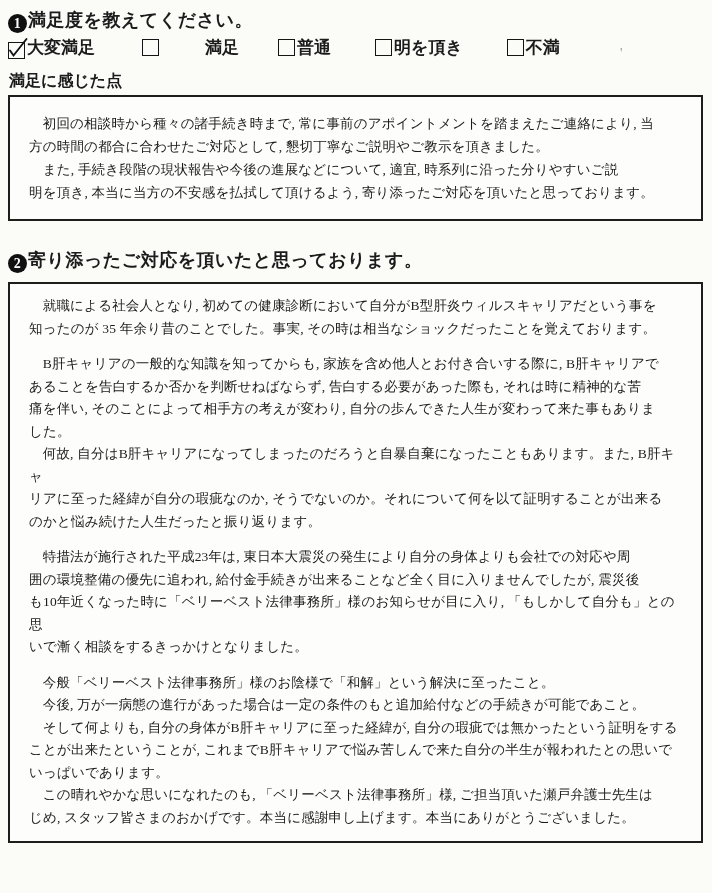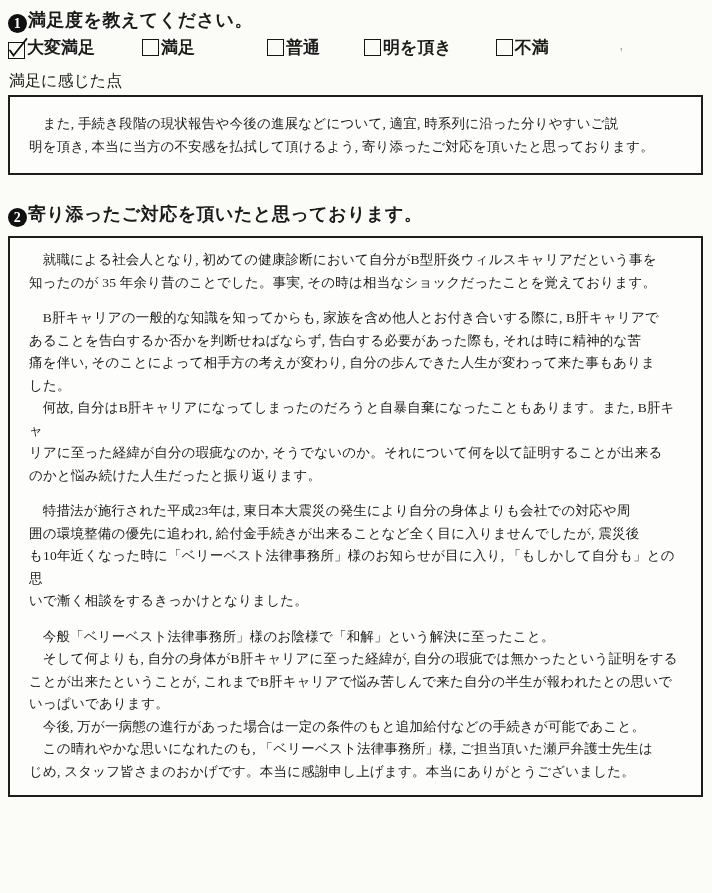--- a/index.html
+++ b/index.html
@@ -48,21 +48,21 @@
   .options-row {
     display: flex;
     align-items: center;
     margin: 2px 0 12px 0;
     height: 24px;
     font-size: 17px;
     font-weight: 600;
   }
   .option { display: flex; align-items: center; white-space: nowrap; }
   .option:nth-child(1) { margin-right: 47px; align-items: flex-end; }
-  .option:nth-child(2) { margin-right: 72px; }
+  .option:nth-child(2) { margin-right: 39px; gap: 44px; }
   .option:nth-child(3) { margin-right: 44px; }
   .option:nth-child(4) { margin-right: 44px; }
   .cb {
     position: relative;
     width: 15px; height: 15px;
     border: 1.7px solid #141414;
     margin-right: 2px;
     flex: none;
     background: #fbfbf8;
   }
@@ -77,21 +77,21 @@
     fill: none;
     stroke: #131313;
     stroke-width: 1.9;
     stroke-linecap: round;
   }
   .option.checked .check { display: block; }
 
   .answer-label {
     font-size: 16px;
     line-height: 20px;
-    font-weight: 400;
+    font-weight: 700;
     margin: 0 0 4px 1px;
   }
 
   .answer-box {
     border: 2px solid #1d1d1c;
     background: #fdfdfb;
     font-size: 13.5px;
     letter-spacing: 0.2px;
   }
   .answer-box p {
@@ -148,20 +148,22 @@
     <span class="cb">
       
     </span>
     <span>不満</span>
   </div>
 </div>
 
 <div class="answer-label">満足に感じた点</div>
 
 <div class="answer-box" id="q1-box">
+  <p>　初回の相談時から種々の諸手続き時まで, 常に事前のアポイントメントを踏まえたご連絡により, 当
+方の時間の都合に合わせたご対応として, 懇切丁寧なご説明やご教示を頂きました。</p>
   <p>　また, 手続き段階の現状報告や今後の進展などについて, 適宜, 時系列に沿った分りやすいご説
 明を頂き, 本当に当方の不安感を払拭して頂けるよう, 寄り添ったご対応を頂いたと思っております。</p>
 </div>
 
 <div class="q-heading" id="q2-heading">
   <span class="qnum">2</span><span>寄り添ったご対応を頂いたと思っております。</span>
 </div>
 
 <div class="answer-box" id="q2-box">
   <p>　就職による社会人となり, 初めての健康診断において自分がB型肝炎ウィルスキャリアだという事を
@@ -171,19 +173,19 @@
 痛を伴い, そのことによって相手方の考えが変わり, 自分の歩んできた人生が変わって来た事もありま
 した。</p>
   <p>　何故, 自分はB肝キャリアになってしまったのだろうと自暴自棄になったこともあります。また, B肝キャ
 リアに至った経緯が自分の瑕疵なのか, そうでないのか。それについて何を以て証明することが出来る
 のかと悩み続けた人生だったと振り返ります。</p>
   <p class="gap">　特措法が施行された平成23年は, 東日本大震災の発生により自分の身体よりも会社での対応や周
 囲の環境整備の優先に追われ, 給付金手続きが出来ることなど全く目に入りませんでしたが, 震災後
 も10年近くなった時に「ベリーベスト法律事務所」様のお知らせが目に入り, 「もしかして自分も」との思
 いで漸く相談をするきっかけとなりました。</p>
   <p class="gap">　今般「ベリーベスト法律事務所」様のお陰様で「和解」という解決に至ったこと。</p>
+  <p>　今後, 万が一病態の進行があった場合は一定の条件のもと追加給付などの手続きが可能であこと。</p>
   <p>　そして何よりも, 自分の身体がB肝キャリアに至った経緯が, 自分の瑕疵では無かったという証明をする
 ことが出来たということが, これまでB肝キャリアで悩み苦しんで来た自分の半生が報われたとの思いで
 いっぱいであります。</p>
-  <p>　今後, 万が一病態の進行があった場合は一定の条件のもと追加給付などの手続きが可能であこと。</p>
   <p>　この晴れやかな思いになれたのも, 「ベリーベスト法律事務所」様, ご担当頂いた瀬戸弁護士先生は
 じめ, スタッフ皆さまのおかげです。本当に感謝申し上げます。本当にありがとうございました。</p>
 </div>
 
 </body></html>

